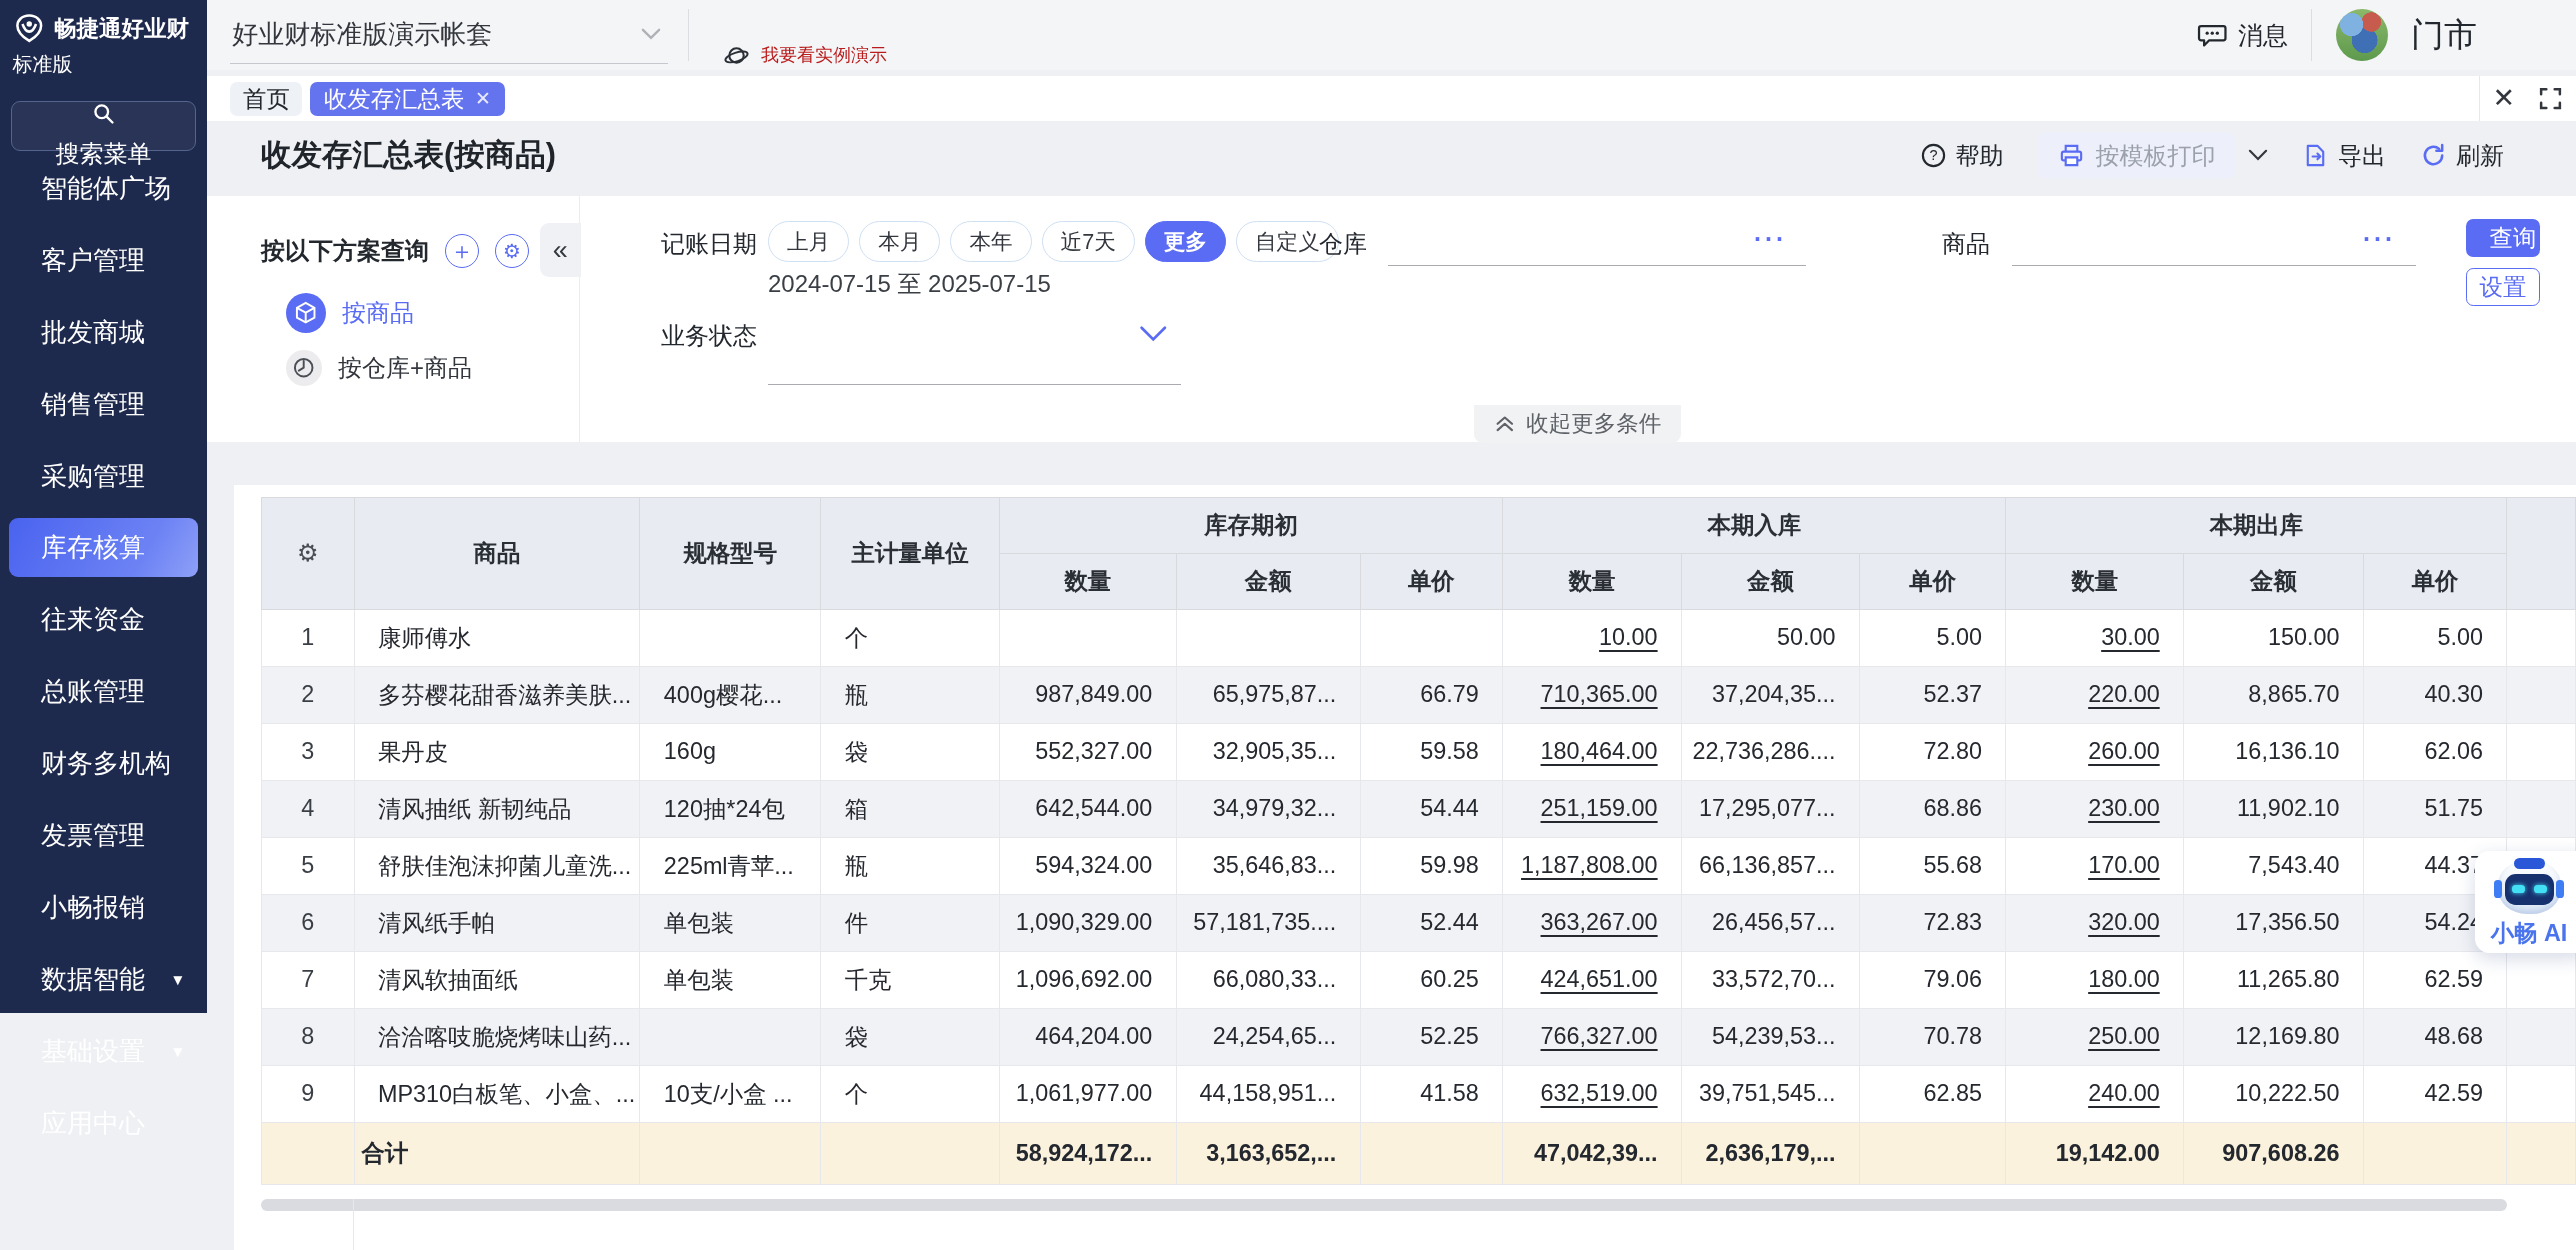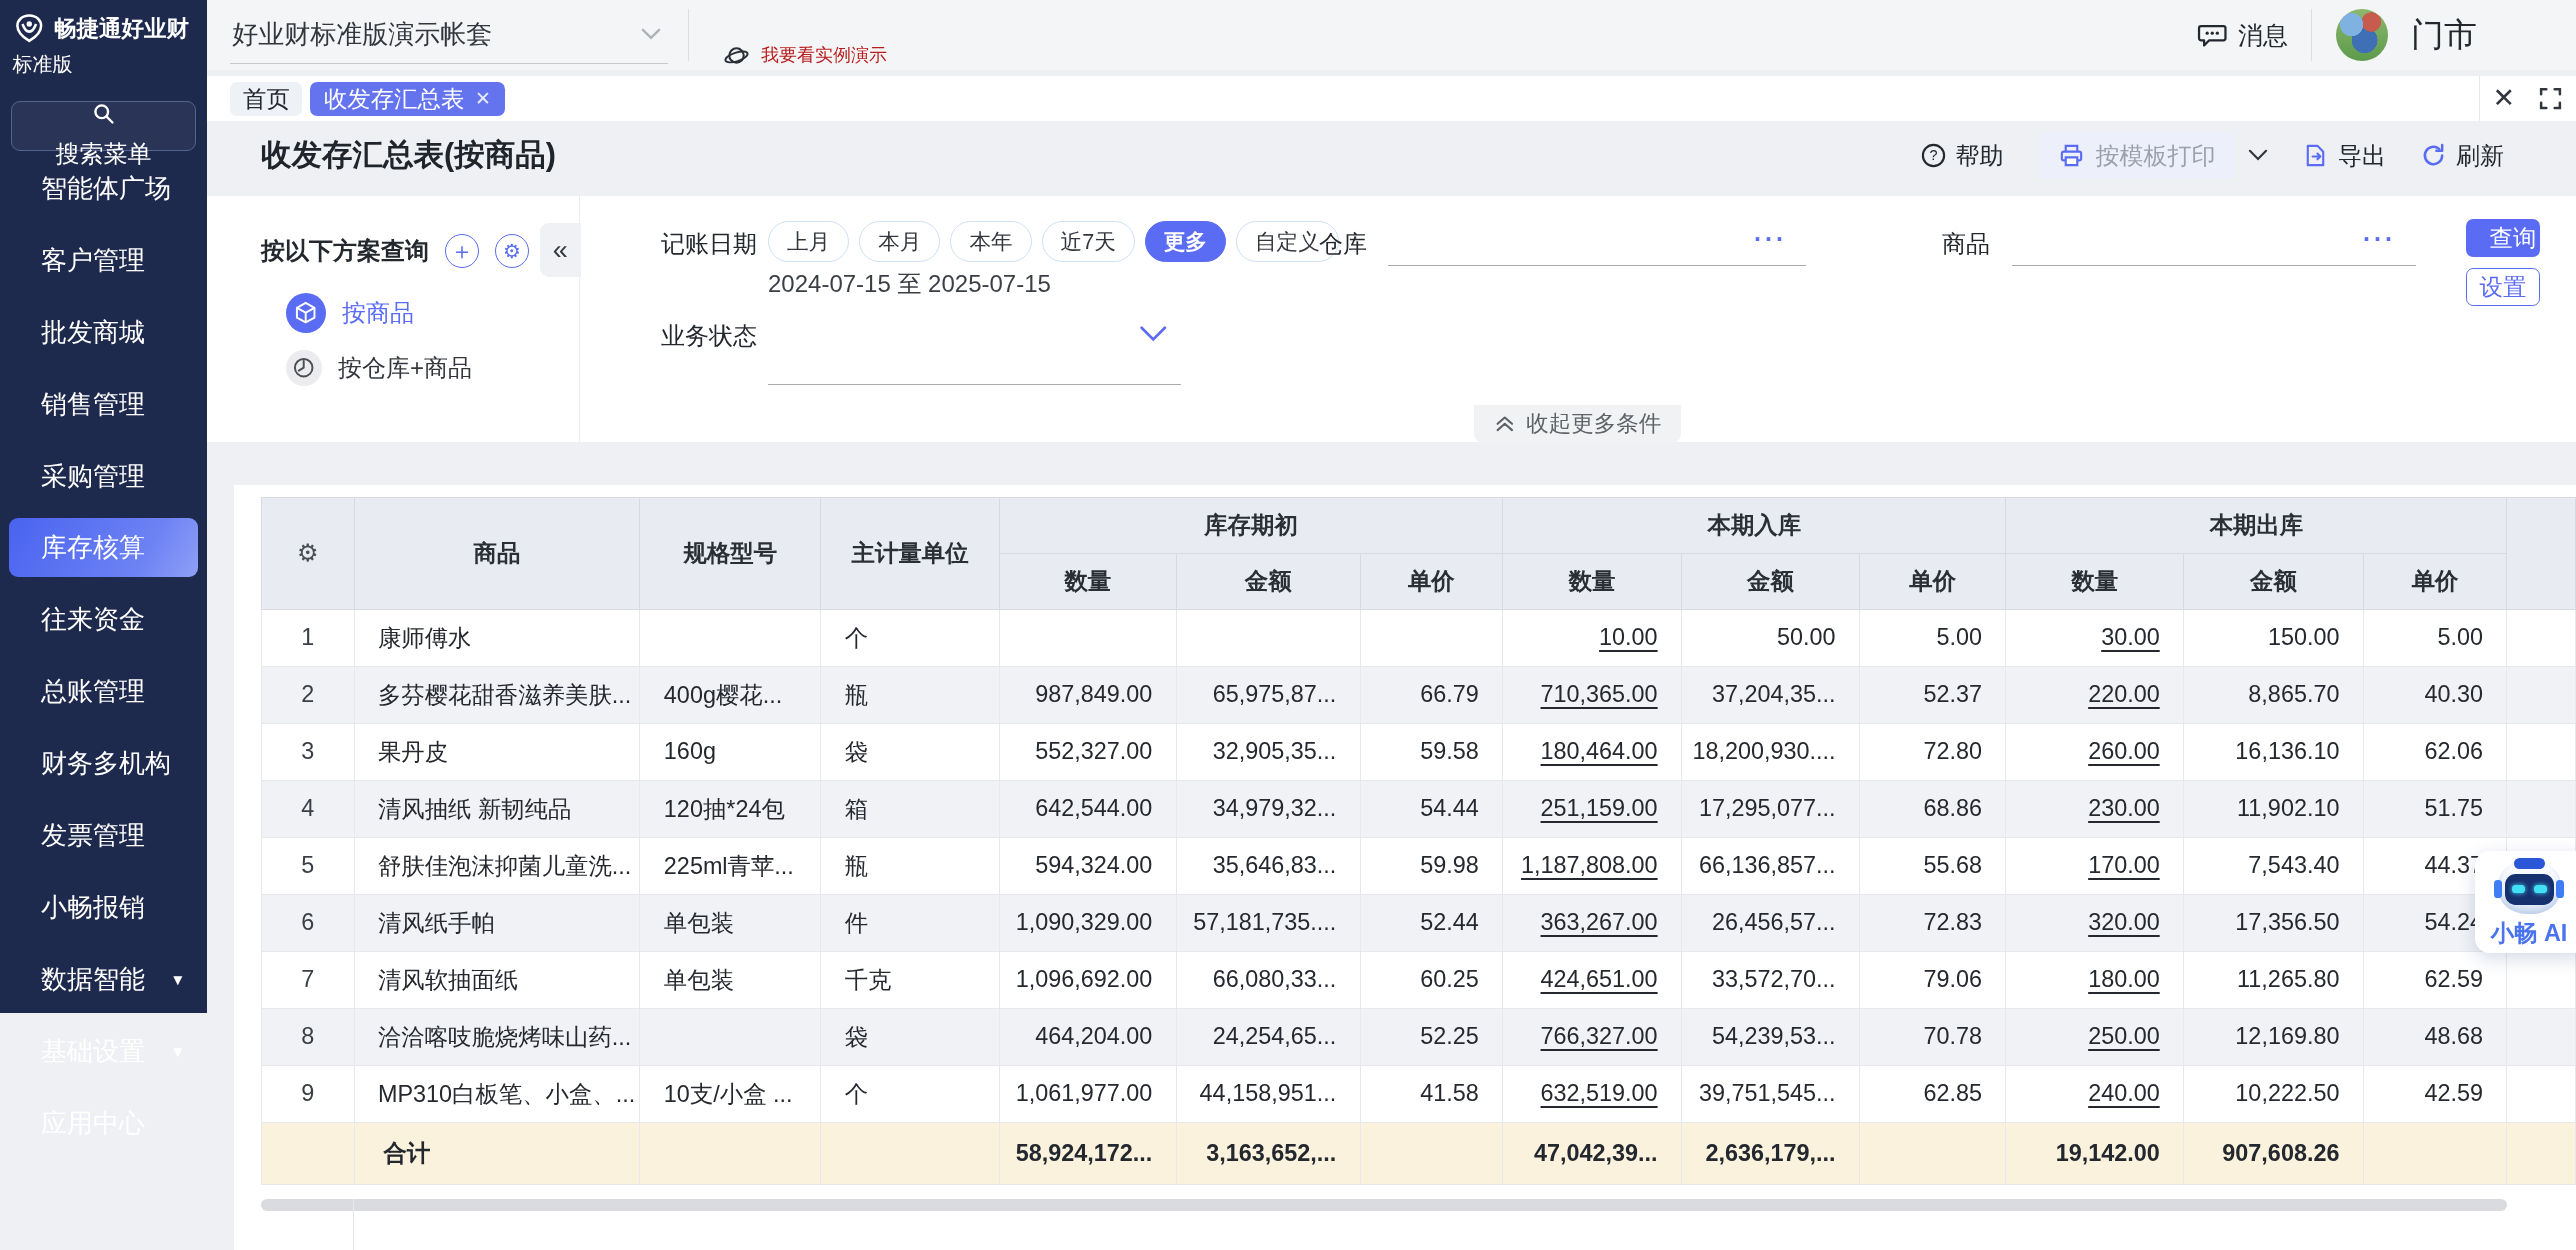--- a/index.html
+++ b/index.html
@@ -82,21 +82,21 @@
   .grid thead th { background:#e9ebf3; border-color:#d8dade; font-size:23.4px; font-weight:600; color:#2a2e35; text-align:center; }
   .grid thead tr.gr1 th { height:56px; }
   .grid thead tr.gr2 th { height:56px; }
   .grid tbody td { height:57px; font-size:23.4px; color:#25282e; background:#fff; }
   .grid tbody tr.zebra td { background:#f1f2f6; }
   .grid td.center { text-align:center; color:#3a3e45; }
   .grid td.left { text-align:left; padding-left:23.4px; }
   .grid td.num { text-align:right; padding-right:23.4px; }
   .grid td .lnk { text-decoration:underline; text-underline-offset:4.5px; cursor:pointer; }
   .grid tr.total td { background:#faf2dd; height:62px; font-weight:700; color:#23272e; }
-  .grid tr.total td.label { text-align:left; padding-left:29px;margin-left:6px; }
+  .grid tr.total td.label { text-align:left; padding-left:7px;margin-left:6px; }
   .hscroll { position:absolute; left:27px; height:11.7px; background:#d9dbe0; border-radius:6.3px; }
   .below-row-vline { position:absolute; width:0.9px; background:#e7e8ec; }
   .gear-hd { font-size:24px; color:#4a4e55; font-weight:400; cursor:pointer; }
 
   
   .ai-widget { position:absolute; left:2475px; top:851px; width:108px; height:102px; background:#fff; border-radius:14.4px 0 0 14.4px; box-shadow:0 5.4px 18px rgba(40,60,120,.18); z-index:40; display:flex; flex-direction:column; align-items:center; padding-top:7.2px; cursor:pointer; }
   .robot { position:relative; width:70px; height:57px; }
   .helmet { position:absolute; left:3.6px; top:1.8px; width:63px; height:54px; background:linear-gradient(#ffffff,#dfe9f8); border-radius:46%; box-shadow:inset 0 -3.6px 7.2px rgba(120,150,200,.35); }
   .band { position:absolute; left:20px; top:0px; width:30.5px; height:10.8px; background:#2a57d8; border-radius:7.2px; }
   .visor { position:absolute; left:10.8px; top:16px; width:49px; height:30.5px; background:#17306e; border-radius:10.8px; }
@@ -421,21 +421,21 @@
           </tr>
           <tr>
             <td class="center">3</td>
             <td class="left">果丹皮</td>
             <td class="left">160g</td>
             <td class="left">袋</td>
             <td class="num">552,327.00</td>
             <td class="num">32,905,35...</td>
             <td class="num">59.58</td>
             <td class="num"><span class="lnk">180,464.00</span></td>
-            <td class="num">18,200,930....</td>
+            <td class="num">22,736,286....</td>
             <td class="num">72.80</td>
             <td class="num"><span class="lnk">260.00</span></td>
             <td class="num">16,136.10</td>
             <td class="num">62.06</td>
             <td></td>
           </tr>
           <tr class="zebra">
             <td class="center">4</td>
             <td class="left">清风抽纸 新韧纯品</td>
             <td class="left">120抽*24包</td>

